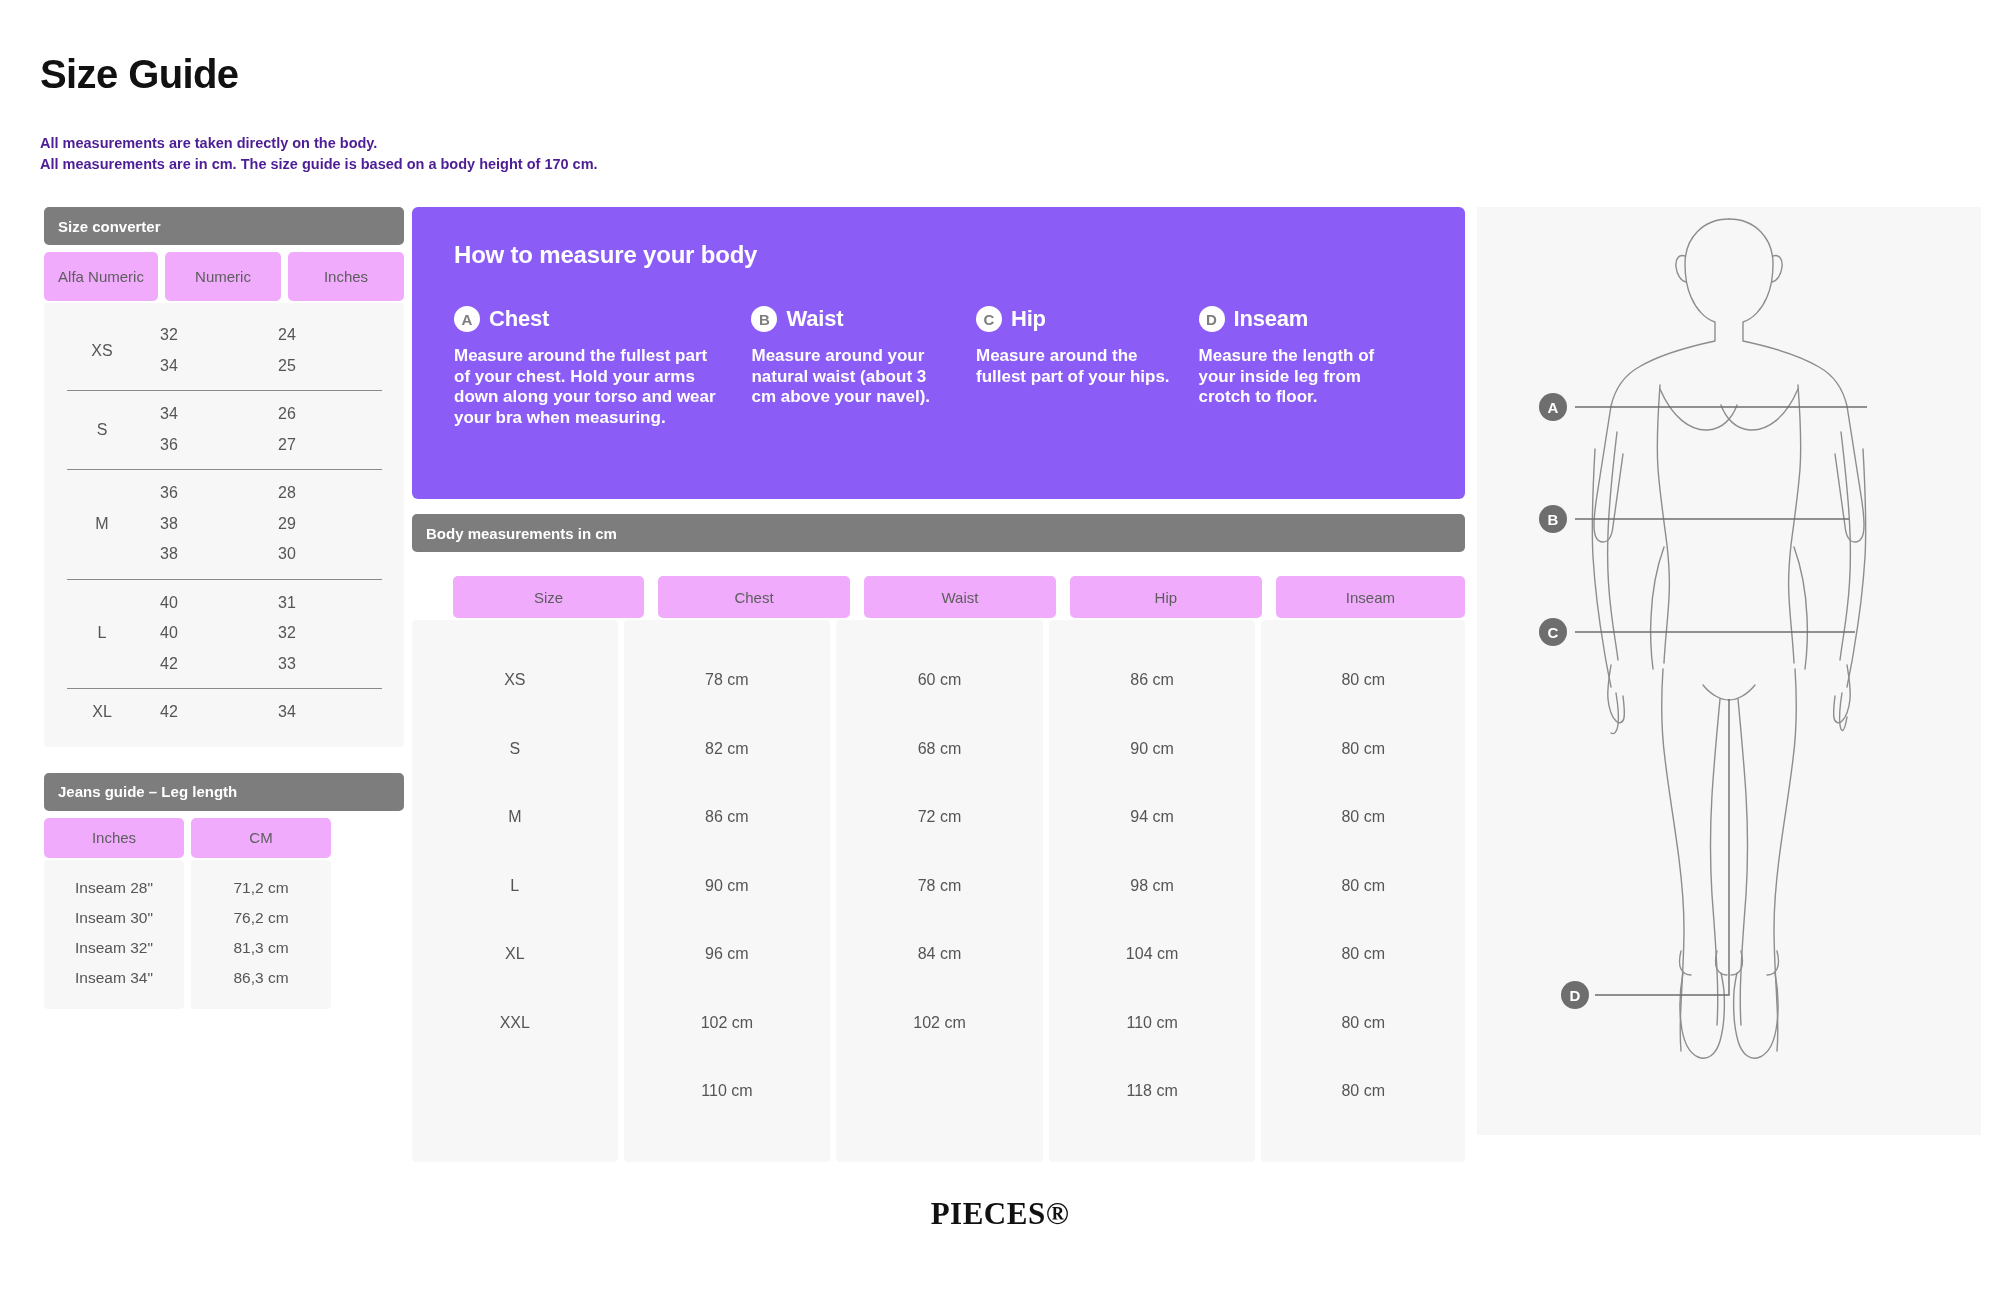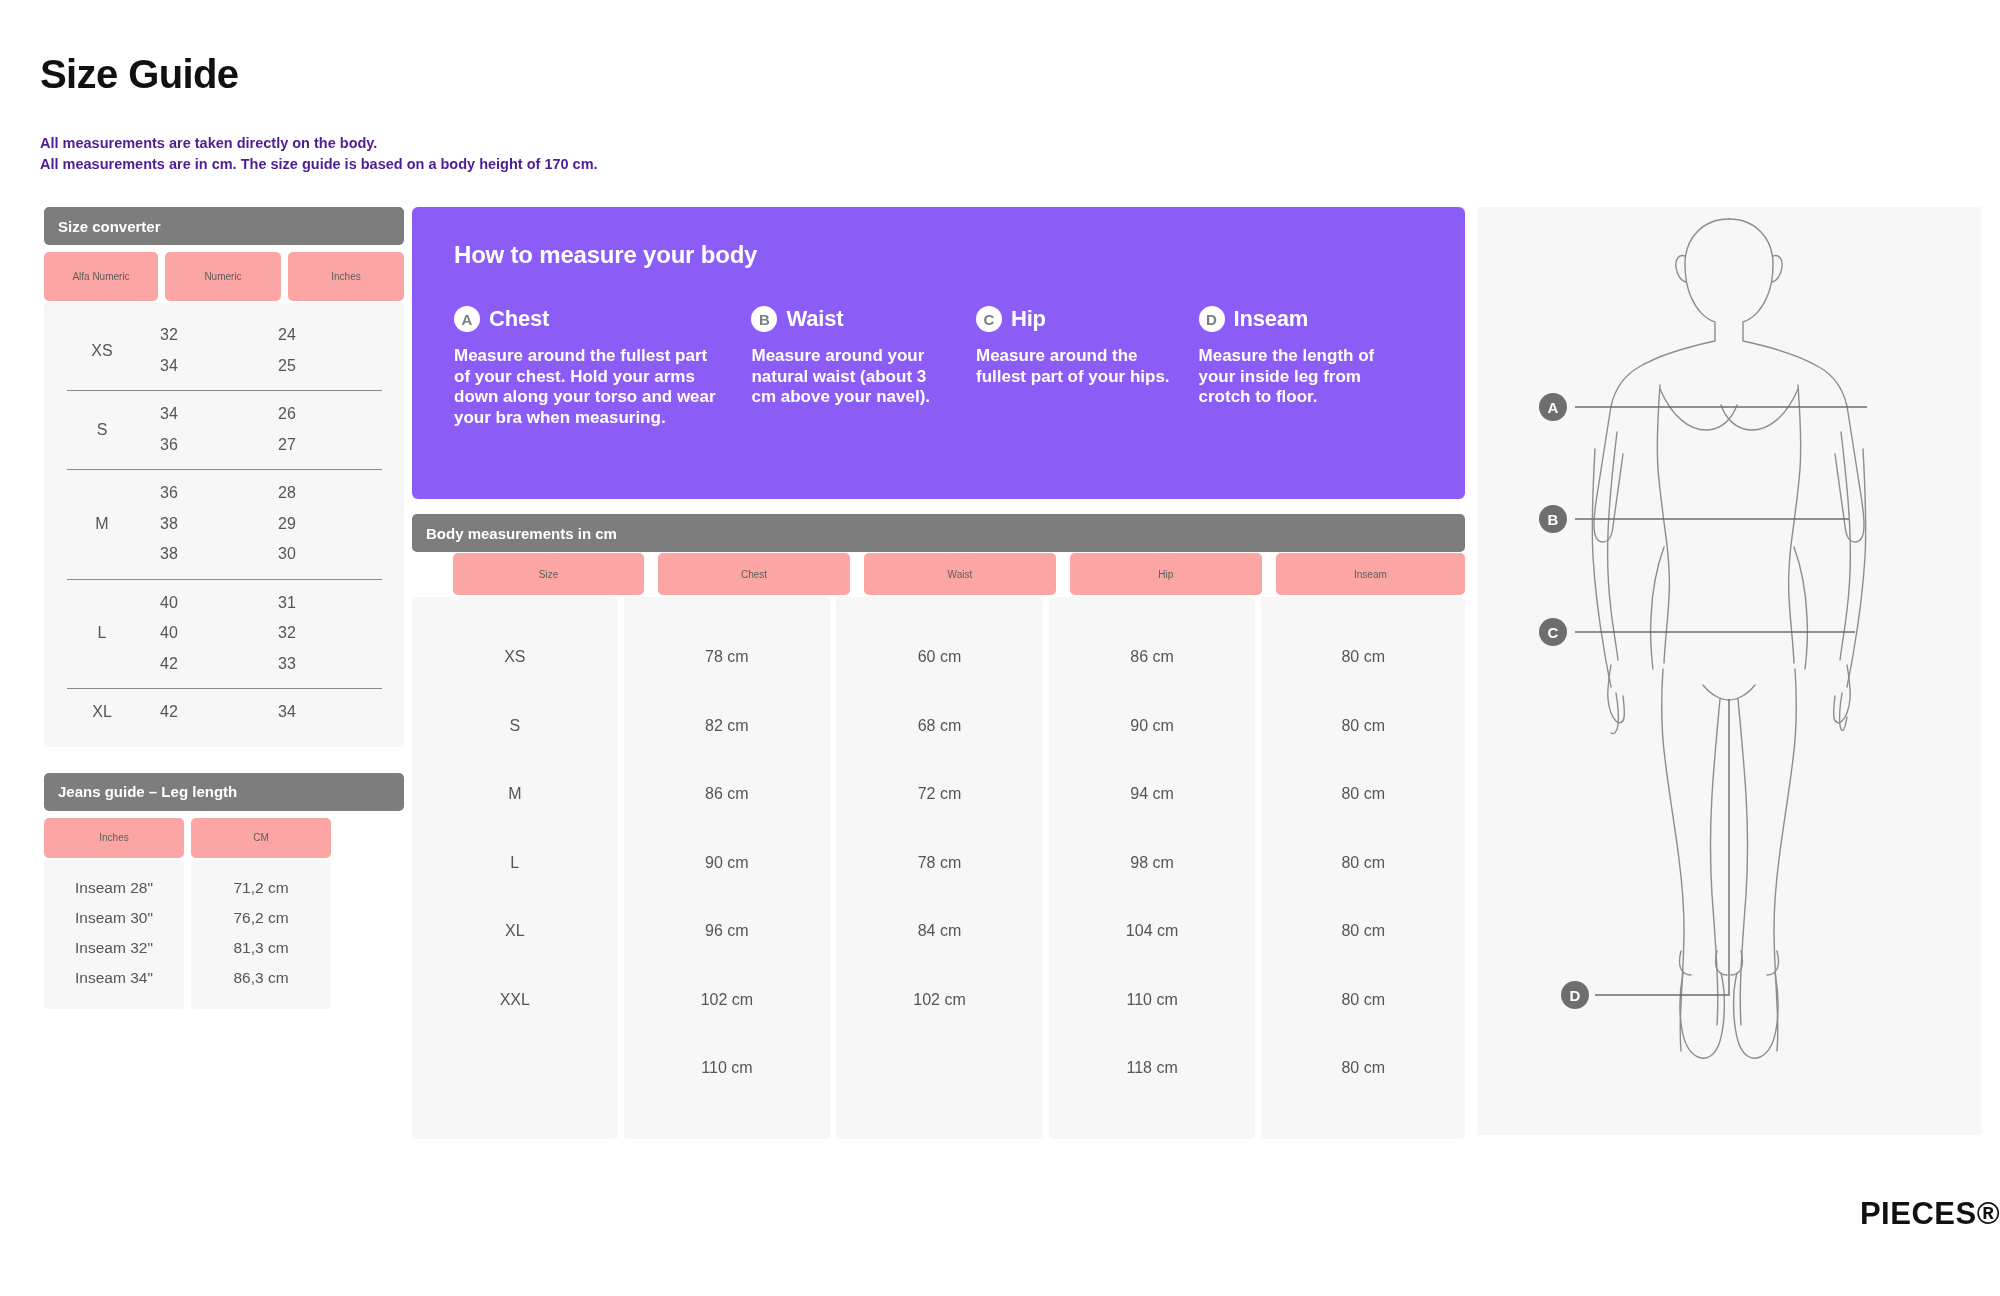--- a/index.html
+++ b/index.html
@@ -25,22 +25,22 @@
   
   .bar {
     background: #7d7d7d; color: #ffffff;
     font-size: 15px; font-weight: 700;
     border-radius: 5px;
     display: flex; align-items: center;
     padding: 0 14px;
     height: 38px;
   }
   .colhead {
-    background: #fca5a5; color: #5d5d5d;
-    font-size: 10px; font-weight: 400;
+    background: #f0abfc; color: #5d5d5d;
+    font-size: 15px; font-weight: 400;
     border-radius: 5px;
     display: flex; align-items: center; justify-content: center;
     text-align: center; line-height: 17px;
   }
 
   
   .left { position: absolute; left: 44px; top: 207px; width: 360px; }
 
   .conv-heads { display: flex; gap: 7px; margin-top: 7px; }
   .conv-heads .colhead:nth-child(1) { width: 116px; height: 49px; }
@@ -93,21 +93,21 @@
     background: #ffffff; color: #7d7d7d;
     font-size: 15px; font-weight: 700;
     display: flex; align-items: center; justify-content: center;
     flex: 0 0 auto;
   }
   .hname { font-size: 22px; font-weight: 700; letter-spacing: -0.2px; }
   .hdesc { font-size: 17px; font-weight: 700; line-height: 20.5px; }
 
   
   .bodytab { position: absolute; left: 412px; top: 514px; width: 1053px; }
-  .bm-heads { display: flex; gap: 14px; margin-top: 1px; padding-left: 41px; }
+  .bm-heads { display: flex; gap: 14px; margin-top: 24px; padding-left: 41px; }
   .bm-heads .colhead { height: 42px; }
   .bm-cols { display: flex; gap: 6px; margin-top: 2px; }
   .bm-col { background: #f7f7f7; border-radius: 4px; padding: 26px 0 36px; }
   .bm-col .cell {
     text-align: center; font-size: 16px; color: #555; line-height: 68.5px;
   }
   .w-size { width: 208px; }
   .w-chest { width: 209px; }
   .w-waist { width: 209px; }
   .w-hip { width: 209px; }
@@ -117,22 +117,22 @@
   .figure-panel {
     position: absolute; left: 1477px; top: 207px;
     width: 504px; height: 928px;
     background: #f7f7f7;
   }
   .figure-panel svg { display: block; width: 100%; height: 100%; }
 
   
   .logo {
     position: absolute; left: 0; right: 0; top: 1196px;
-    text-align: right;
-    font-size: 31px; font-weight: 700; letter-spacing: 0.5px; color: #111;
+    text-align: center;
+    font-size: 31px; font-weight: 700; letter-spacing: 0.5px; color: #111; font-family: Liberation Serif, serif;
   }
 </style>
 </head>
 <body>
 
 <div class="page">
 
   <h1 class="page-title">Size Guide</h1>
   <div class="subtitle">
     <div>All measurements are taken directly on the body.</div>

